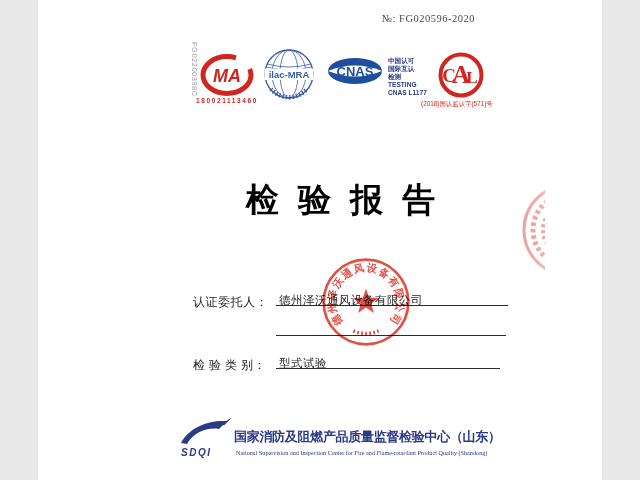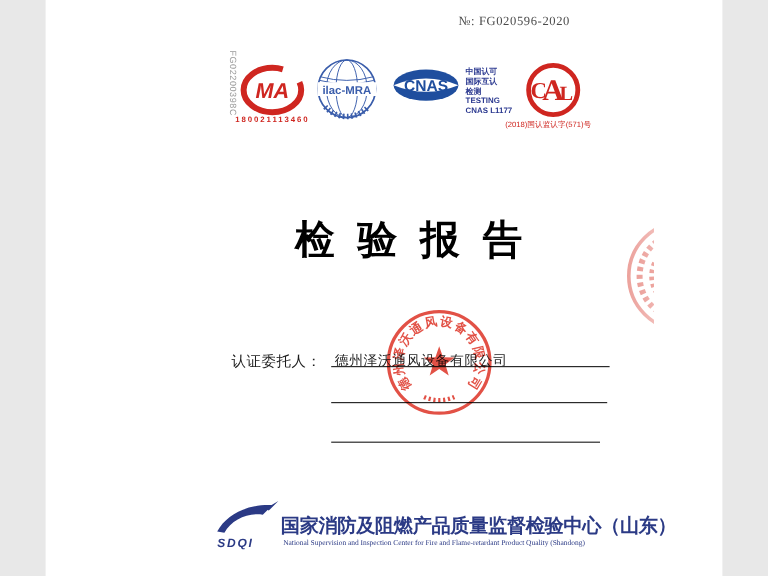--- a/index.html
+++ b/index.html
@@ -37,21 +37,21 @@
   .flabel{display:inline-block;min-width:84px;font-size:12px;color:#1c1c1c;letter-spacing:.5px;}
   .fvalue{position:absolute;left:86px;top:1px;font-size:11.5px;color:#262626;letter-spacing:.5px;}
   .underline{position:absolute;left:238px;border-bottom:1.5px solid #2b2b2b;}
   .ul-1{top:305px;width:232px;} .ul-2{top:335px;width:230px;} .ul-3{top:368px;width:224px;}
   
   .company-seal{position:absolute;left:283px;top:257px;opacity:.88;mix-blend-mode:multiply;}
   .edge-stamp{position:absolute;left:471px;top:182px;opacity:.9;}
   
   .sdqi-logo{position:absolute;left:139px;top:416px;}
   .footer-zh{position:absolute;left:196px;top:428px;font-family:"Liberation Sans",sans-serif;
-    font-weight:bold;font-size:16px;letter-spacing:-0.3px;color:#2b3a85;white-space:nowrap;}
+    font-weight:bold;font-size:13px;letter-spacing:-0.3px;color:#2b3a85;white-space:nowrap;}
   .footer-en{position:absolute;left:198px;top:449px;font-size:6.2px;color:#2b3a85;
     font-family:"Liberation Serif",serif;white-space:nowrap;}
   svg text{font-family:"Liberation Sans",sans-serif;}
   svg .serifTxt{font-family:"Liberation Serif",serif;}
 </style>
 </head>
 <body>
 
 <div class="page">
 
@@ -103,20 +103,24 @@
   <div class="title-zh">检 验 报 告</div>
 
   <div class="field-row row-1">
     <span class="flabel">认证委托人：</span>
     <span class="fvalue">德州泽沃通风设备有限公司</span>
   </div>
   <div class="underline ul-1"></div>
 
   <div class="underline ul-2"></div>
 
+  <div class="field-row row-3">
+    <span class="flabel">检 验 类 别：</span>
+    <span class="fvalue">型式试验</span>
+  </div>
   <div class="underline ul-3"></div>
 
   <svg class="company-seal" width="90" height="90" viewBox="0 0 100 100">
     <defs>
       <path id="sealArc" d="M 25.96,74.04 A 34,34 0 1 1 74.04,74.04" fill="none"></path>
     </defs>
     <circle cx="50" cy="50" r="47" fill="none" stroke="#de392c" stroke-width="3"></circle>
     <polygon fill="#de392c" points="50,35 53.53,45.15 64.27,45.36 55.71,51.85 58.82,62.13 50,56 41.18,62.13 44.29,51.85 35.73,45.36 46.47,45.15"></polygon>
     <text font-size="11.5" font-weight="bold" fill="#de392c" letter-spacing="1.5">
       <textPath href="#sealArc" startOffset="2">德州泽沃通风设备有限公司</textPath>

